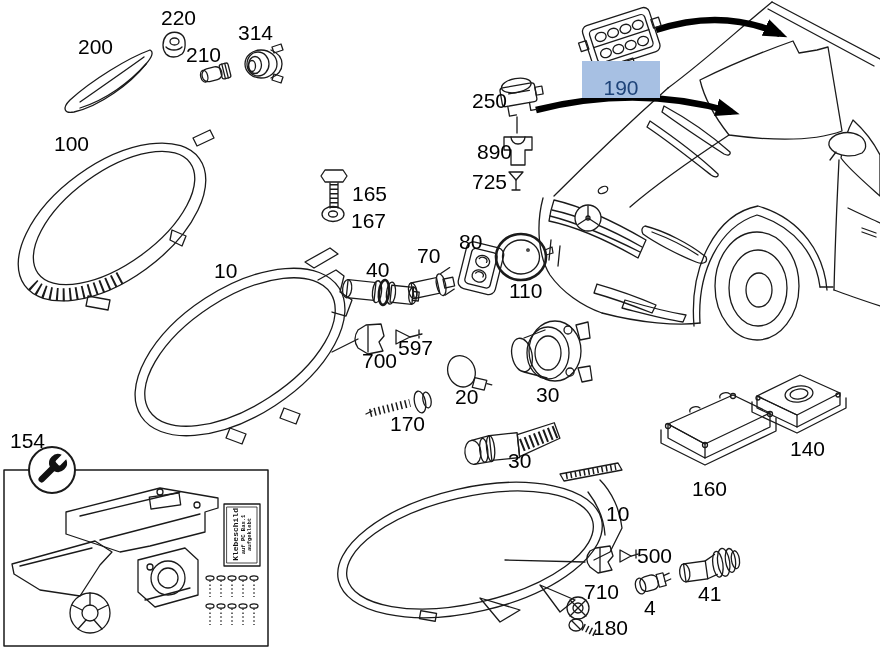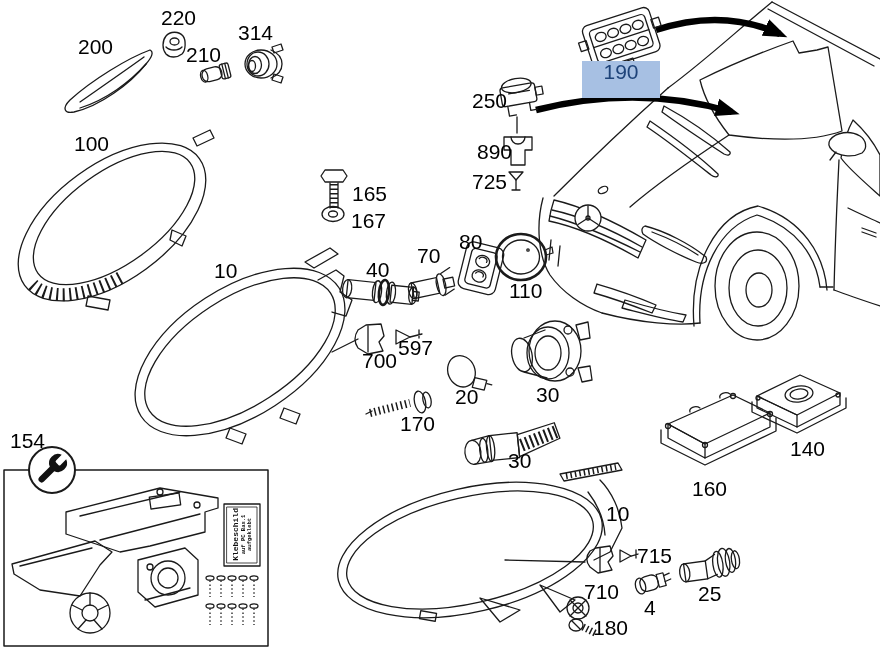--- a/index.html
+++ b/index.html
@@ -6,21 +6,21 @@
   .stage{position:relative;width:880px;height:649px;background:#fff;
          font-family:"Liberation Sans",sans-serif;overflow:hidden;}
   .stage svg{position:absolute;left:0;top:0;}
   svg .ln{fill:none;stroke:#1a1a1a;stroke-width:1.3;stroke-linecap:round;stroke-linejoin:round;}
   svg .thick{stroke-width:2.6;}
   svg .hatch{stroke-linecap:butt;}
   svg .fillw{fill:#fff;stroke:#1a1a1a;stroke-width:1.3;}
   svg .solid{fill:#111;stroke:none;}
   .plabel{position:absolute;font-size:21px;line-height:1;color:#000;white-space:nowrap;cursor:pointer;}
   .plabel.selected{background:#a7c0e3;color:#1e4379;width:78px;height:37px;
-                   display:flex;align-items:flex-start;justify-content:center;cursor:pointer;}
+                   display:flex;align-items:flex-end;justify-content:center;cursor:pointer;}
   .sticker-text{position:absolute;left:212px;top:524px;width:60px;text-align:center;
                 transform:rotate(-90deg);font-family:"Liberation Mono",monospace;
                 font-size:8px;font-weight:bold;color:#111;line-height:1.1;}
   .sticker-sub{font-size:5.5px;font-weight:bold;}
 </style>
 </head>
 <body>
 
 <div class="stage">
 
@@ -356,42 +356,42 @@
     <use href="#kscrew" x="232" y="606"></use>
         <use href="#kscrew" x="243" y="606"></use>
     <use href="#kscrew" x="254" y="606"></use>
   </g>
 </svg>
 
   <div class="plabel" style="left:78px;top:36px">200</div>
   <div class="plabel" style="left:161px;top:7px">220</div>
   <div class="plabel" style="left:186px;top:44px">210</div>
   <div class="plabel" style="left:238px;top:22px">314</div>
-  <div class="plabel" style="left:74px;top:133px">100</div>
+  <div class="plabel" style="left:54px;top:133px">100</div>
   <div class="plabel" style="left:352px;top:183px">165</div>
   <div class="plabel" style="left:351px;top:210px">167</div>
   <div class="plabel" style="left:214px;top:260px">10</div>
   <div class="plabel" style="left:366px;top:259px">40</div>
   <div class="plabel" style="left:417px;top:245px">70</div>
   <div class="plabel" style="left:459px;top:231px">80</div>
   <div class="plabel" style="left:509px;top:280px">110</div>
   <div class="plabel" style="left:362px;top:350px">700</div>
   <div class="plabel" style="left:398px;top:337px">597</div>
-  <div class="plabel" style="left:400px;top:413px">170</div>
+  <div class="plabel" style="left:390px;top:413px">170</div>
   <div class="plabel" style="left:455px;top:386px">20</div>
   <div class="plabel" style="left:536px;top:384px">30</div>
   <div class="plabel" style="left:508px;top:450px">30</div>
   <div class="plabel" style="left:10px;top:430px">154</div>
   <div class="plabel" style="left:692px;top:478px">160</div>
   <div class="plabel" style="left:790px;top:438px">140</div>
   <div class="plabel" style="left:606px;top:503px">10</div>
-  <div class="plabel" style="left:637px;top:545px">715</div>
+  <div class="plabel" style="left:637px;top:545px">500</div>
   <div class="plabel" style="left:584px;top:581px">710</div>
   <div class="plabel" style="left:644px;top:597px">4</div>
-  <div class="plabel" style="left:698px;top:583px">25</div>
+  <div class="plabel" style="left:698px;top:583px">41</div>
   <div class="plabel" style="left:593px;top:617px">180</div>
   <div class="plabel" style="left:472px;top:90px">250</div>
   <div class="plabel" style="left:477px;top:141px">890</div>
   <div class="plabel" style="left:472px;top:171px">725</div>
 
   <div class="plabel selected" style="left:582px;top:61px">
     <span>190</span>
   </div>
 
   <div class="sticker-text">

